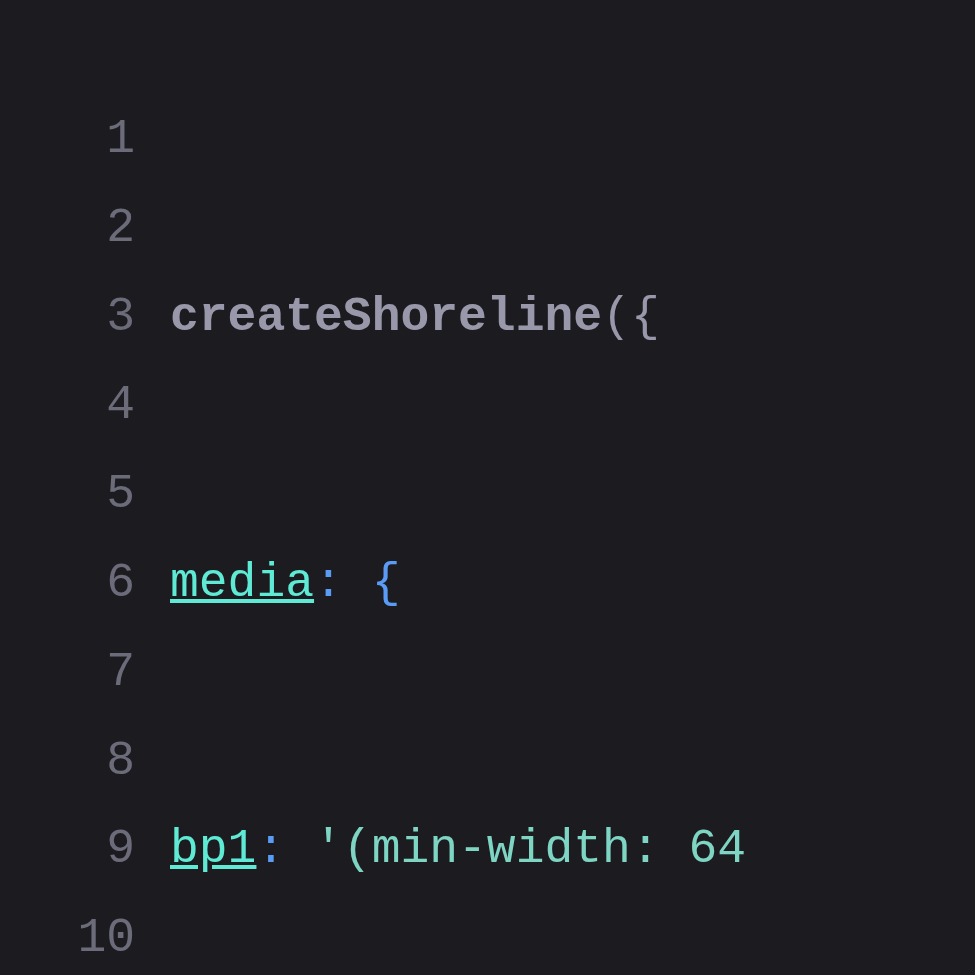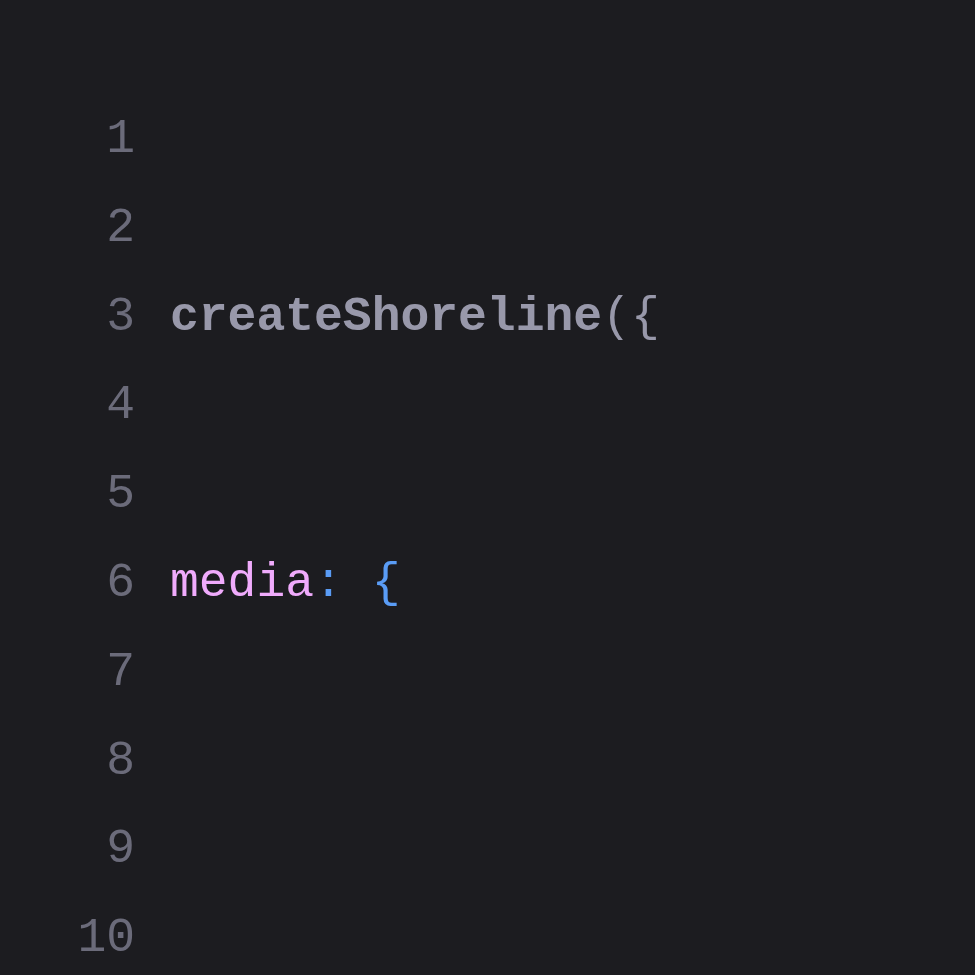--- a/index.html
+++ b/index.html
@@ -22,21 +22,21 @@
       padding-right: 35px;
       color: #6b6b7a;
       user-select: none;
       flex-shrink: 0;
     }
     .code {
       white-space: pre;
       color: #e8e8e8;
     }
     .fn { color: #9898aa; font-weight: bold; }
-    .key { color: #f0abfc; }
+    .key { color: #5eead4; text-decoration: underline; }
     .colon { color: #5a9cf5; }
     .brace-blue { color: #5a9cf5; }
     .brace-gray { color: #9898aa; }
     .str { color: #7ed5c4; }
   </style>
 </head>
 <body>
 
 <div class="editor">
   <div class="gutter">
@@ -47,20 +47,21 @@
     <div>5</div>
     <div>6</div>
     <div>7</div>
     <div>8</div>
     <div>9</div>
     <div>10</div>
   </div>
   <div class="code">
     <div><span class="fn">createShoreline</span><span class="brace-gray">({</span></div>
     <div><span class="key">media</span><span class="colon">:</span><span class="brace-blue"> {</span></div>
+    <div><span class="key">bp1</span><span class="colon">:</span><span class="str"> '(min-width: 64</span></div>
     
     
     
     
     
     
     
   </div>
 </div>
 

